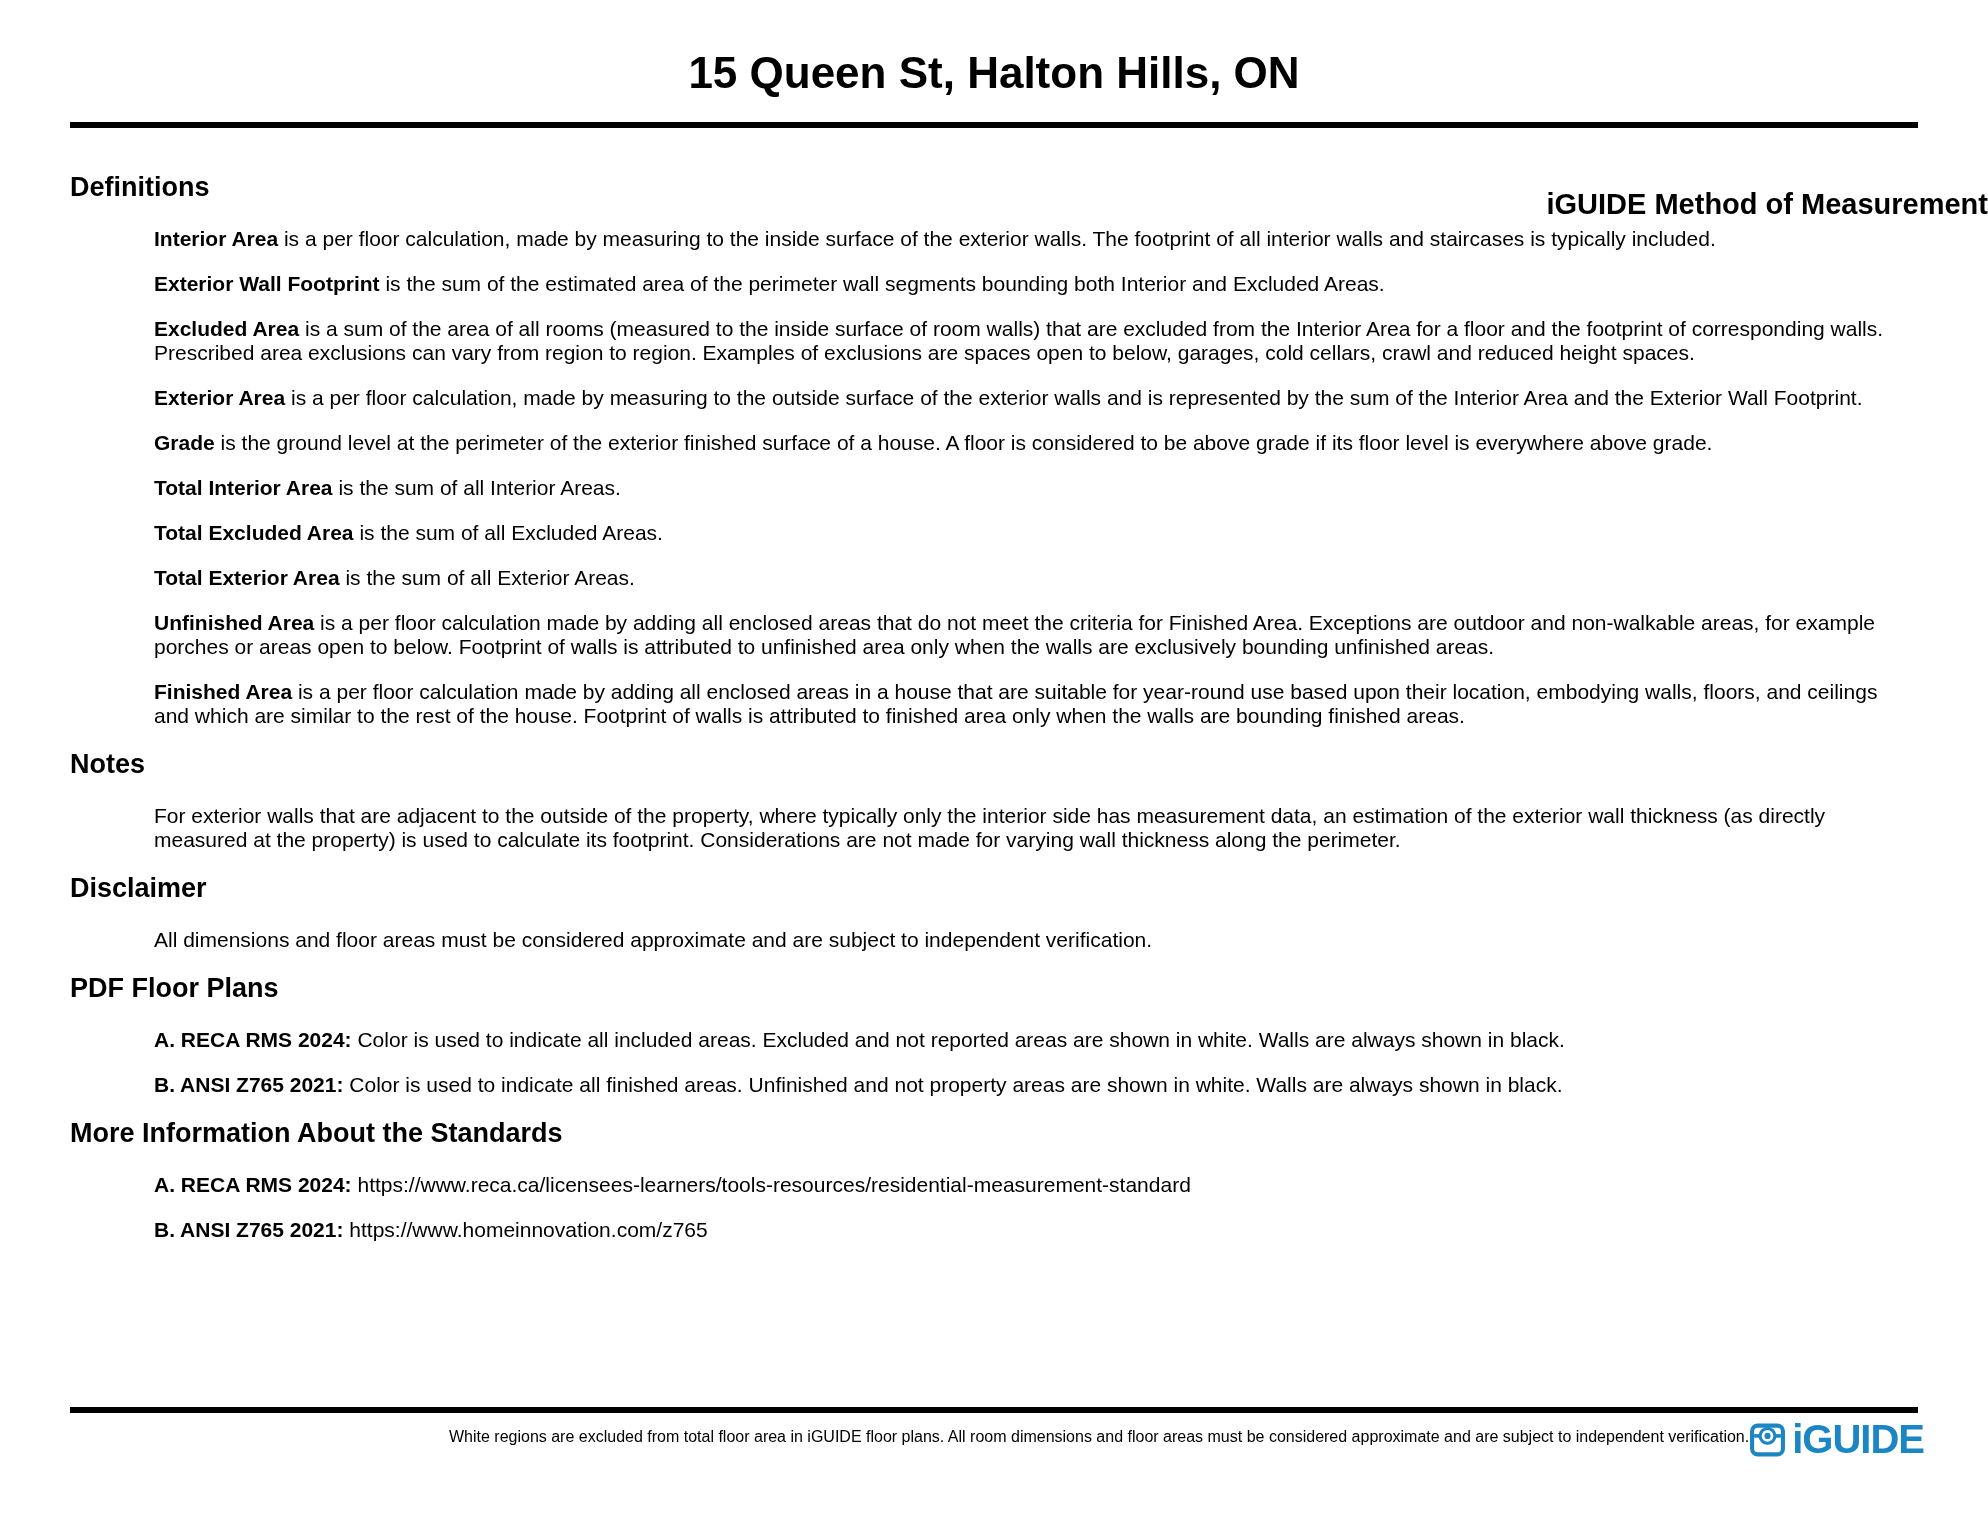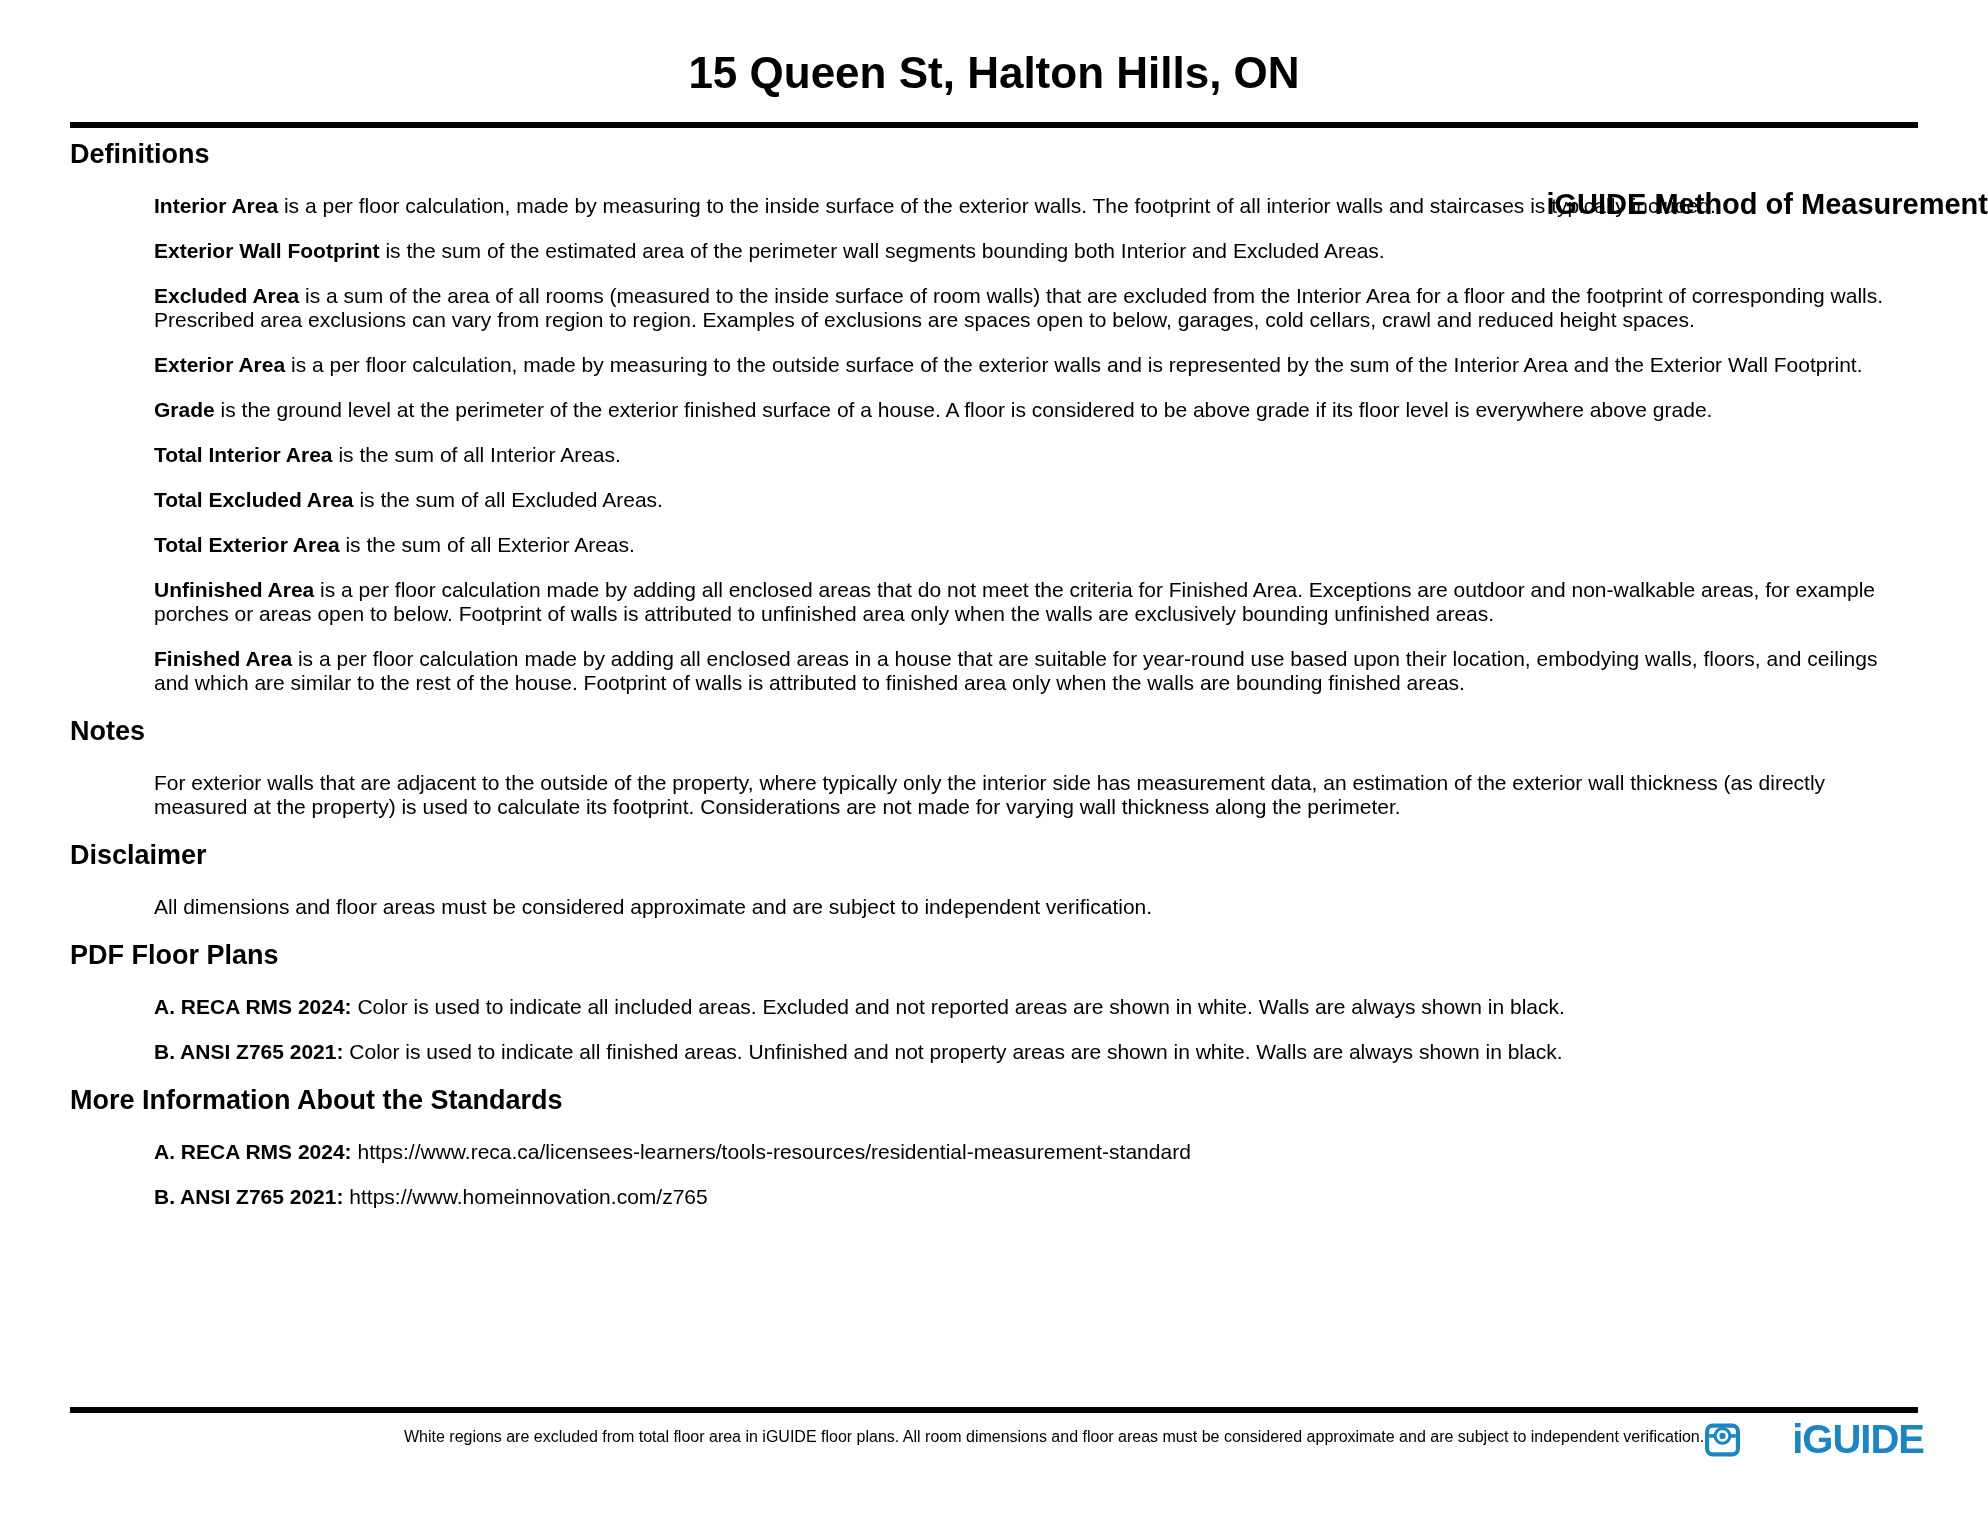--- a/index.html
+++ b/index.html
@@ -31,21 +31,21 @@
     text-align: right;
     font-size: 29px;
     font-weight: bold;
   }
   h3.section-heading {
     font-size: 27px;
     line-height: 31px;
     font-weight: bold;
     margin: 4px 0 24px 0;
   }
-  h3.section-heading.first { margin-top: 11px; }
+  h3.section-heading.first { margin-top: 44px; }
   .body-text {
     font-size: 21px;
     line-height: 24px;
     margin-left: 84px;
     margin-bottom: 21px;
   }
   .body-text strong { font-weight: bold; }
 
   .bottom-rule {
     position: absolute;
@@ -72,21 +72,20 @@
     display: flex;
     align-items: center;
     gap: 6px;
     color: var(--brand, #1b86c3);
   }
   .brand-logo-text {
     font-size: 40px;
     font-weight: bold;
     letter-spacing: -1px;
     line-height: 38px;
-    margin-left: 45px;
   }
   .brand-icon { display: block; }
 </style>
 </head>
 <body>
 
 <div class="page">
 
   <div class="doc-title">15 Queen St, Halton Hills, ON</div>
 

